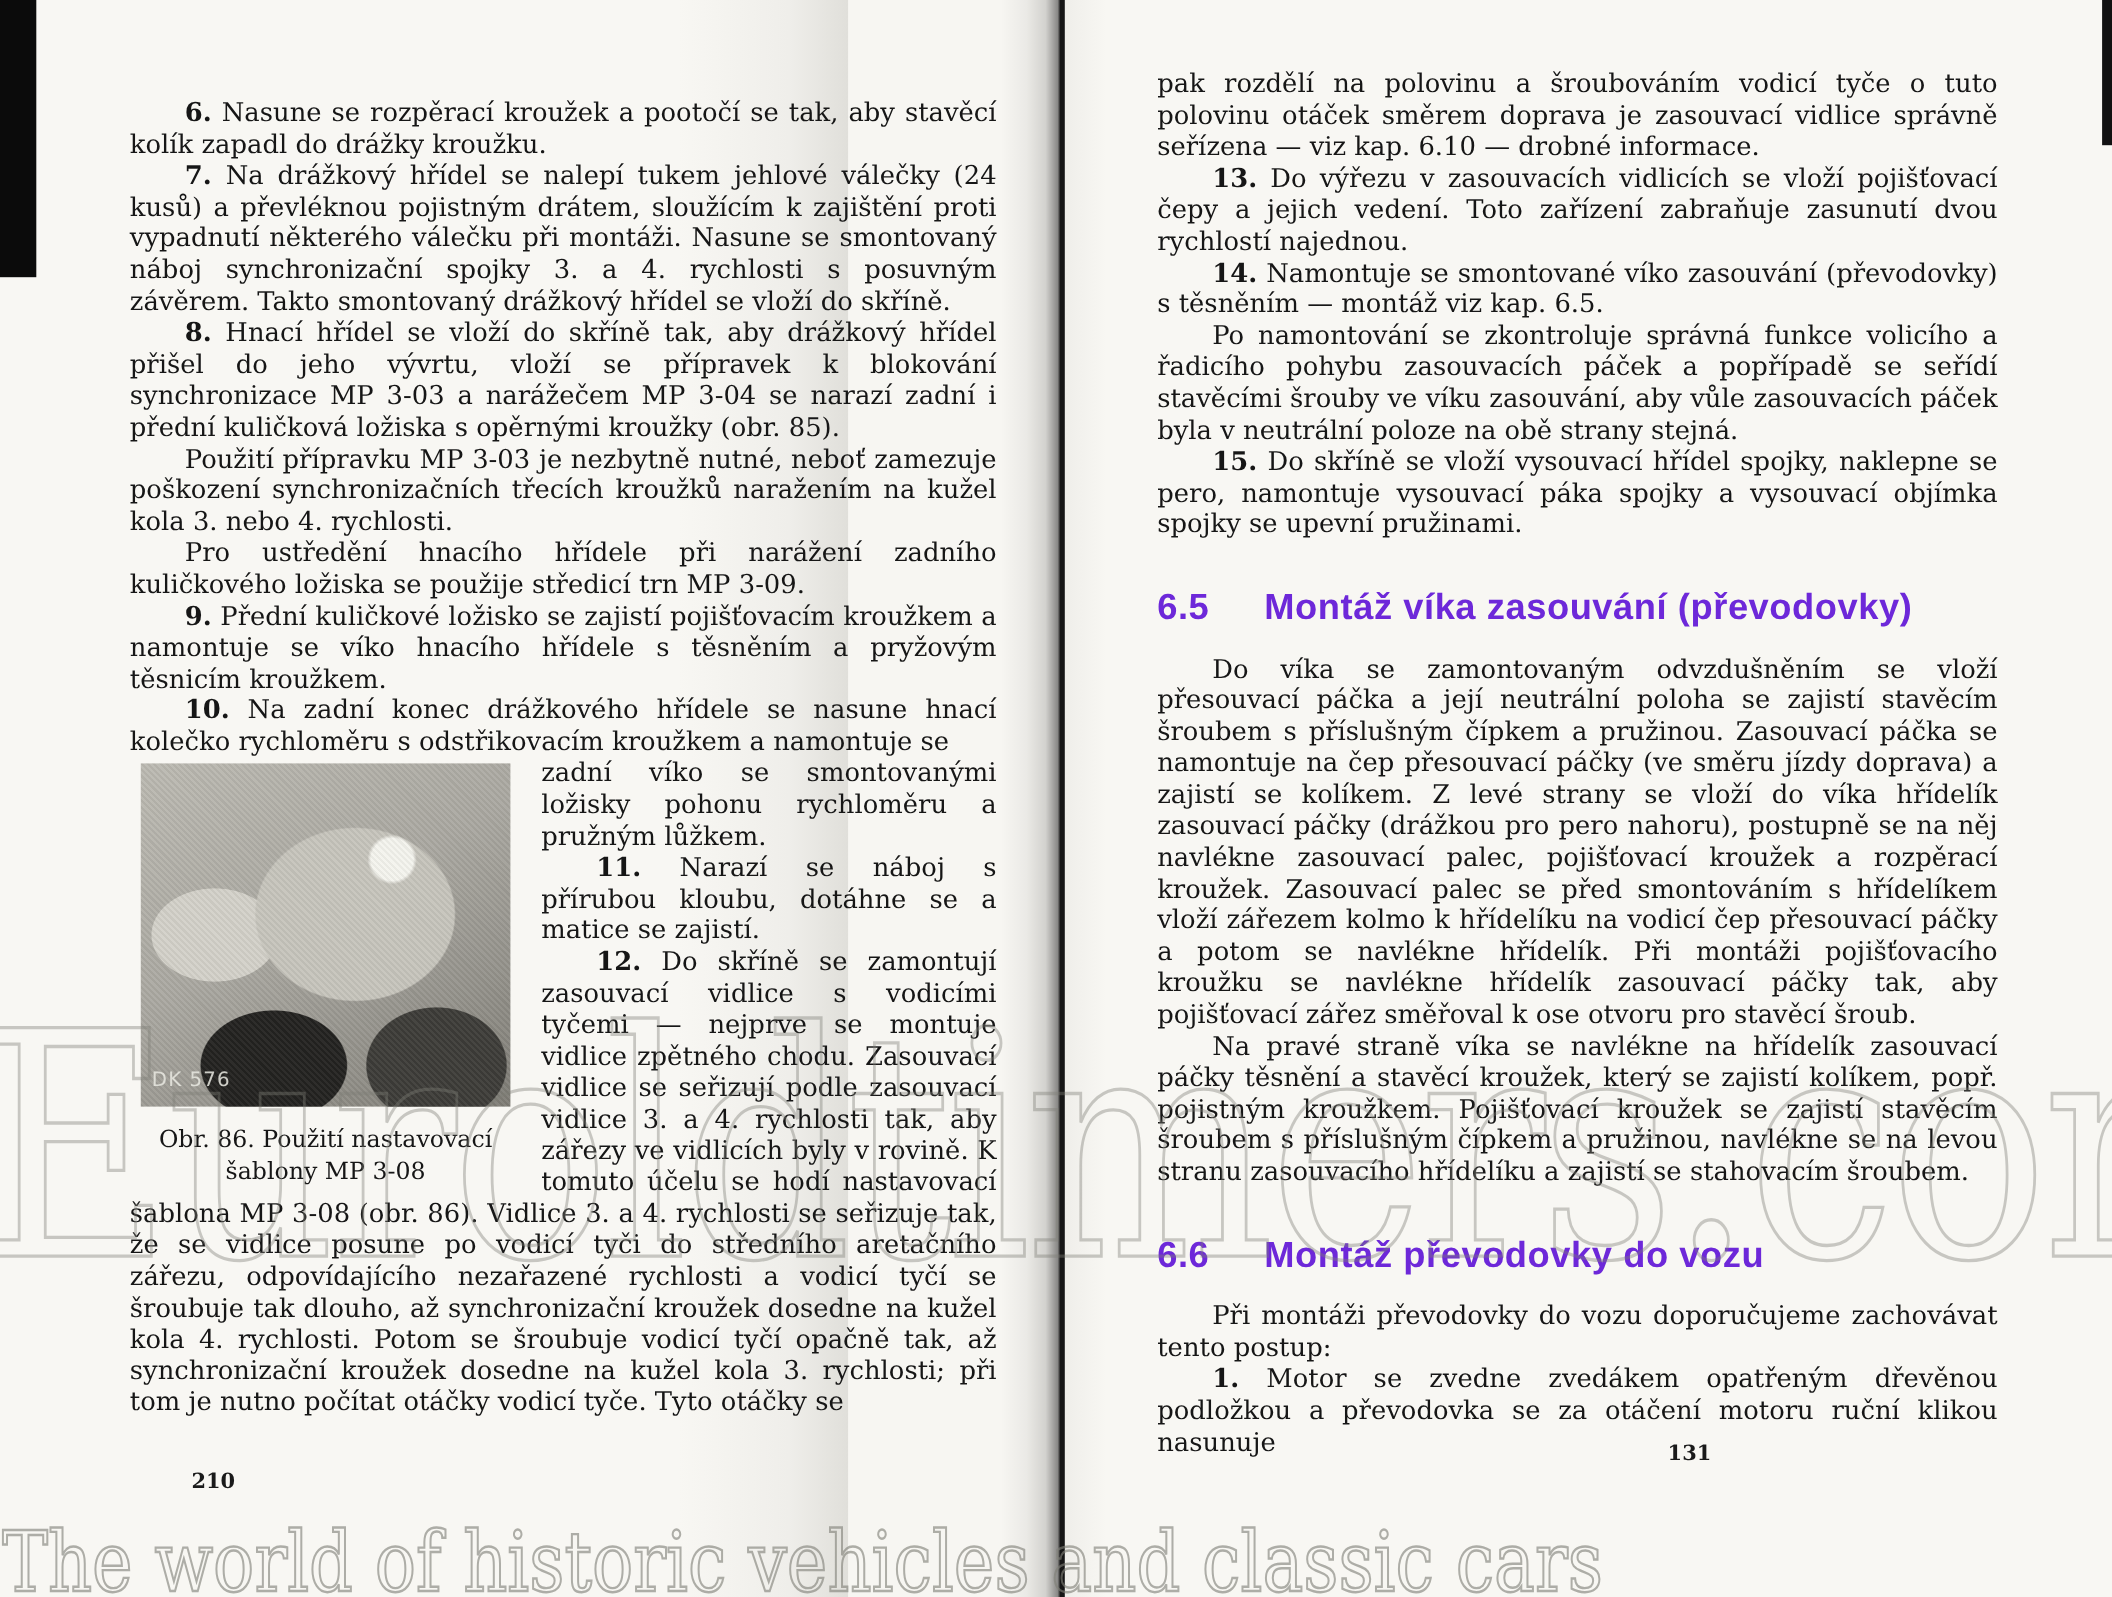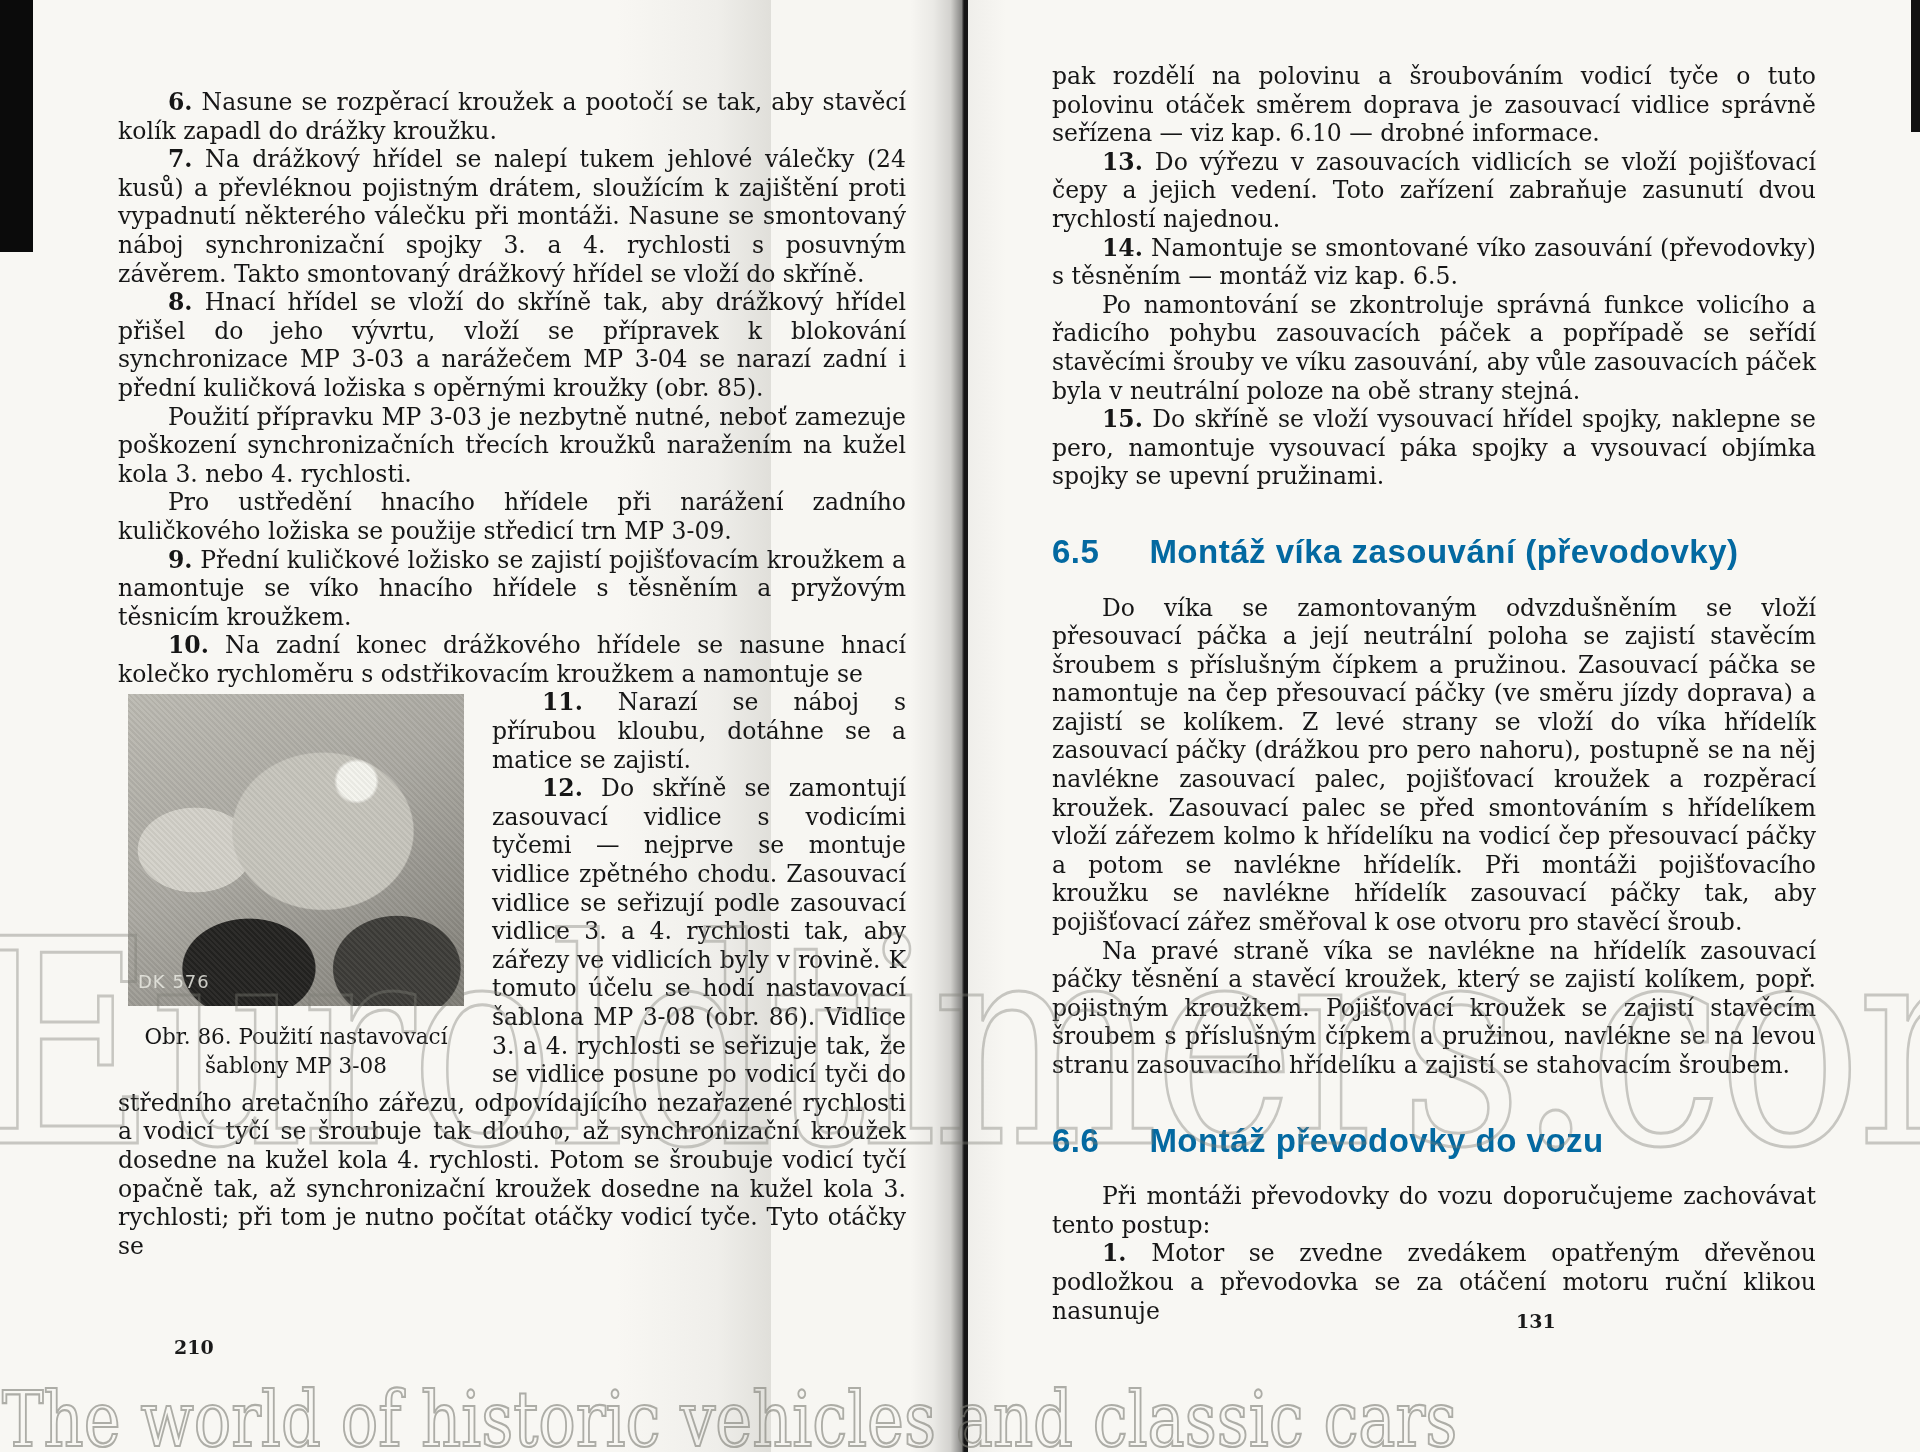--- a/index.html
+++ b/index.html
@@ -35,21 +35,21 @@
       radial-gradient(ellipse 120px 90px at 36% 88%, #232220 0 55%, rgba(0,0,0,0) 56%),
       radial-gradient(ellipse 115px 95px at 80% 88%, #3d3c38 0 55%, rgba(0,0,0,0) 56%),
       linear-gradient(150deg,#bcbab2 0%,#aaa8a1 45%,#94928b 75%,#7d7b74 100%);}
   .photo-label{position:absolute;left:10px;bottom:10px;font-size:18px;
     font-family:"DejaVu Sans","Liberation Sans",sans-serif;
     color:#e9e9e2;opacity:.85;letter-spacing:1px;}
   .caption{margin-top:16px;text-align:center;font-size:21.5px;line-height:29px;text-indent:0;}
   .caption .obr{}
 
   h2.section{font-family:"Liberation Sans",sans-serif;font-weight:bold;font-size:33px;
-    margin:47px 0 27px 0;text-indent:0;letter-spacing:.5px;color:#0369a1;text-align:left;}
+    margin:47px 0 27px 0;text-indent:0;letter-spacing:.5px;color:#6d28d9;text-align:left;}
   h2.section .snum{display:inline-block;margin-right:50px;}
   .it{}
 
   .pagenum{position:absolute;font-size:19px;font-weight:bold;color:#1a1a1a;}
   .pn-left{left:174px;top:1336px;}
   .pn-right{left:1516px;top:1310px;}
 
   .wm{pointer-events:none;white-space:nowrap;color:transparent;
     font-family:"DejaVu Serif",serif;transform-origin:left top;}
   .wm-main{position:absolute;left:-18px;top:902px;font-size:285px;line-height:1;
@@ -73,20 +73,21 @@
     <div class="figure">
       <div class="photo">
         <span class="photo-label">DK 576</span>
       </div>
       <div class="caption">
         <span class="obr">Obr. 86.</span><span> Použití nastavovací</span><br>
         <span>šablony MP 3-08</span>
       </div>
     </div>
 
+    <p class="para noindent"><span>zadní víko se smontovanými ložisky pohonu rychloměru a pružným lůžkem.</span></p>
     <p class="para"><span class="pnum">11.</span><span> Narazí se náboj s přírubou kloubu, dotáhne se a matice se zajistí.</span></p>
     <p class="para"><span class="pnum">12.</span><span> Do skříně se zamontují zasouvací vidlice s vodicími tyčemi — nejprve se montuje vidlice zpětného chodu. Zasouvací vidlice se seřizují podle zasouvací vidlice 3. a 4. rychlosti tak, aby zářezy ve vidlicích byly v rovině. K tomuto účelu se hodí nastavovací šablona MP 3-08 (obr. 86). Vidlice 3. a 4. rychlosti se seřizuje tak, že se vidlice posune po vodicí tyči do středního aretačního zářezu, odpovídajícího nezařazené rychlosti a vodicí tyčí se šroubuje tak dlouho, až synchronizační kroužek dosedne na kužel kola 4. rychlosti. Potom se šroubuje vodicí tyčí opačně tak, až synchronizační kroužek dosedne na kužel kola 3. rychlosti; při tom je nutno počítat otáčky vodicí tyče. Tyto otáčky se</span></p>
   </div>
   <div class="pagenum pn-left">210</div>
 </div>
 
 <div class="page-right"></div>
 <div class="gutter"></div>
 
 <div class="text-col text-right">

